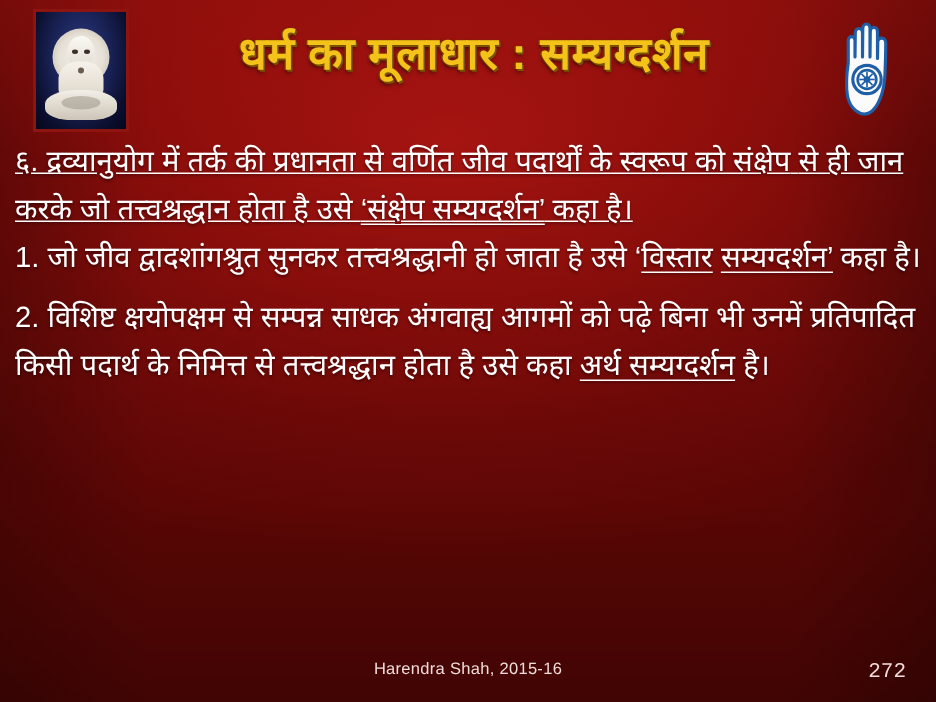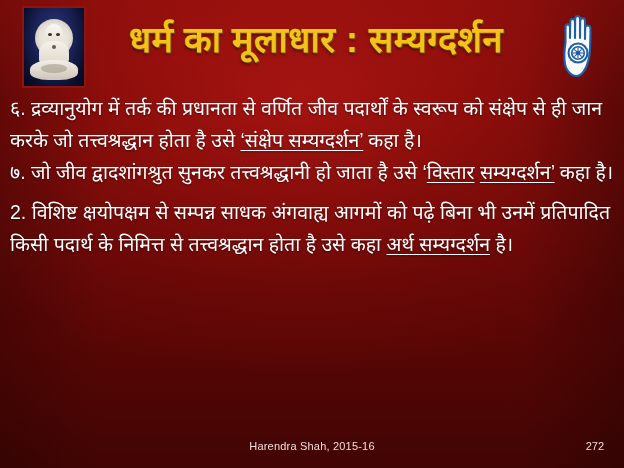--- a/index.html
+++ b/index.html
@@ -102,21 +102,21 @@
     border-radius: 50%;
     background: rgba(150,142,130,0.5);
   }
 
   .title {
     position: absolute;
     left: 96px; top: 14px;
     width: 440px;
     text-align: center;
     font-family: "Liberation Sans", sans-serif;
-    font-size: 36px;
+    font-size: 30px;
     font-weight: bold;
     letter-spacing: 0.5px;
     color: #F5C21A;
     text-shadow:
       0 0 1px #6b4a00,
       1px 1px 0 #7a5400,
       -1px 0 0 rgba(120,80,0,0.6),
       0 2px 3px rgba(0,0,0,0.55);
     white-space: nowrap;
   }
@@ -135,21 +135,21 @@
     top: 92px;
     width: 608px;
     z-index: 2;
     color: #FFFFFF;
     font-family: "Liberation Sans", sans-serif;
     font-size: 19.5px;
     line-height: 32px;
     text-shadow: 0 1px 2px rgba(0,0,0,0.45);
   }
   .para { margin: 0 0 7px 0; }
-  .para.p6 { margin-bottom: 0px; }
+  .para.p6 { margin-bottom: 0px; text-decoration: underline; }
   .para.p7 { margin-bottom: 8px; }
   .para.p8 { margin-bottom: 8px; }
   .para.p9 { margin-bottom: 0; }
   .u { text-decoration: underline; text-underline-offset: 3px; }
 
   
   .footer {
     position: absolute;
     left: 0; bottom: 8px;
     width: 624px;
@@ -161,23 +161,23 @@
     left: 0; right: 0;
     text-align: center;
     font-size: 11px;
     color: #F0DCDA;
     font-family: "Liberation Sans", sans-serif;
     letter-spacing: 0.2px;
   }
   .footer-page {
     position: absolute;
     right: 20px; top: 0;
-    font-size: 11px;
+    font-size: 14px;
     color: #F0DCDA;
-    font-family: Liberation Sans, sans-serif;
+    font-family: Liberation Mono, monospace;
   }
 </style>
 </head>
 <body>
 
 <div class="slide">
 
   <div class="header">
 
     <div class="idol-frame">
@@ -220,21 +220,21 @@
   </div>
 
   <div class="body-text">
 
     <p class="para p6">
       <span>६. द्रव्यानुयोग में तर्क की प्रधानता से वर्णित जीव पदार्थों के स्वरूप को संक्षेप</span>
       <span>से ही जान करके जो तत्त्वश्रद्धान होता है उसे </span><span class="u">‘संक्षेप सम्यग्दर्शन’</span><span> कहा है।</span>
     </p>
 
     <p class="para p7">
-      <span>७. जो जीव द्वादशांगश्रुत सुनकर तत्त्वश्रद्धानी  हो जाता है उसे ‘</span><span class="u">विस्तार</span>
+      <span>1. जो जीव द्वादशांगश्रुत सुनकर तत्त्वश्रद्धानी  हो जाता है उसे ‘</span><span class="u">विस्तार</span>
       <span class="u">सम्यग्दर्शन’</span><span> कहा है।</span>
     </p>
 
     <p class="para p8">
       <span>2. विशिष्ट क्षयोपक्षम से सम्पन्न साधक अंगवाह्य आगमों को पढ़े बिना भी</span>
       <span>उनमें प्रतिपादित किसी पदार्थ के निमित्त से तत्त्वश्रद्धान होता है उसे कहा</span>
       <span class="u">अर्थ सम्यग्दर्शन</span><span>  है।</span>
     </p>
 
 

